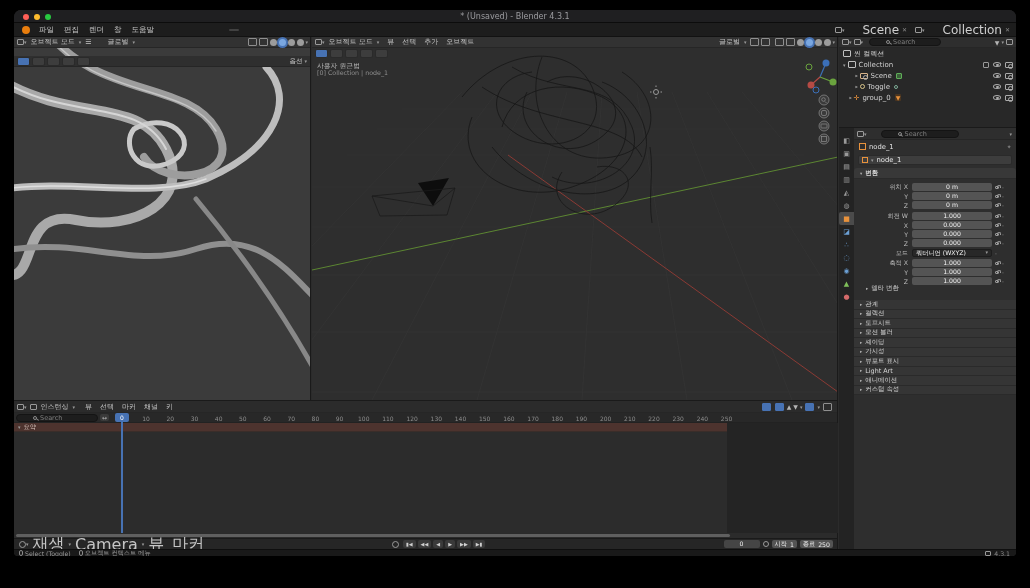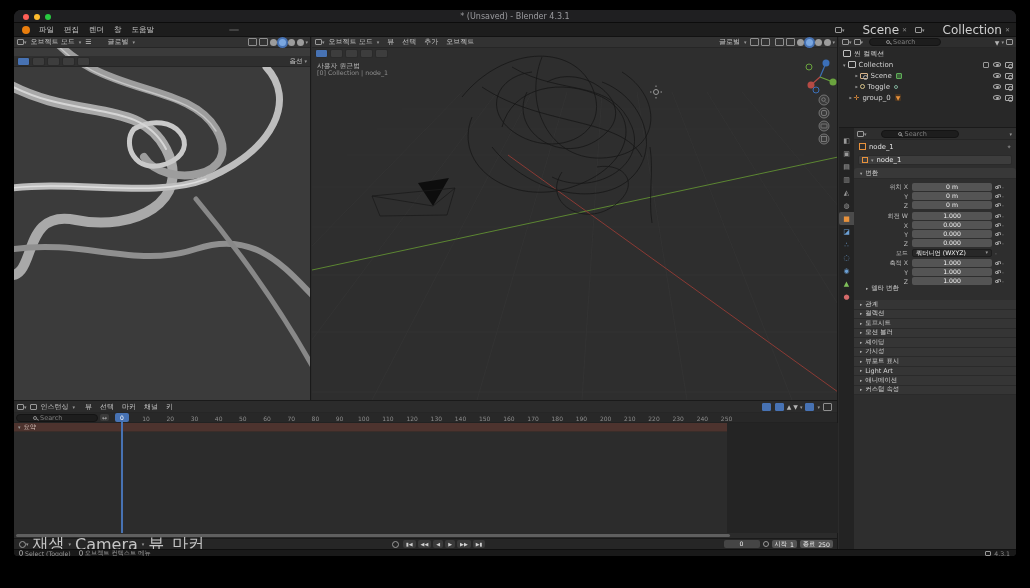--- a/index.html
+++ b/index.html
@@ -358,21 +358,21 @@
         <span style="font-size:6.8px;color:#e2e2e2;">node_1</span>
         <span style="margin-left:auto;margin-right:5px;font-size:6.5px;color:#9a9a9a;">⌖</span>
       </div>
       <div class="row" style="height:13px;padding:0 4px;">
         <div class="row" style="width:100%;height:10px;background:#3d3d3d;border:1px solid #2a2a2a;border-radius:2px;padding:0 3px;gap:3px;">
           <span style="width:6px;height:6px;border:1px solid #e8923c;"></span>
           <span class="caret">▾</span>
           <span style="font-size:6.8px;color:#e8e8e8;">node_1</span>
         </div>
       </div>
-      <div class="psec" style="height:11px;margin-top:2px;background:#383838;border-radius:3px 3px 0 0;">
+      <div class="psec" style="height:11px;margin-top:2px;background:#383838;border-radius:3px 3px 0 0;font-weight:bold;">
         <span class="caret">▾</span>
         <span>변환</span>
       </div>
 
       <div class="prow" style="left:0;top:55px;">
             <span class="plabel">위치 X</span>
             <span class="pfield">0 m</span>
             <span class="ilock"></span>
             <span class="pdot">·</span>
           </div>

